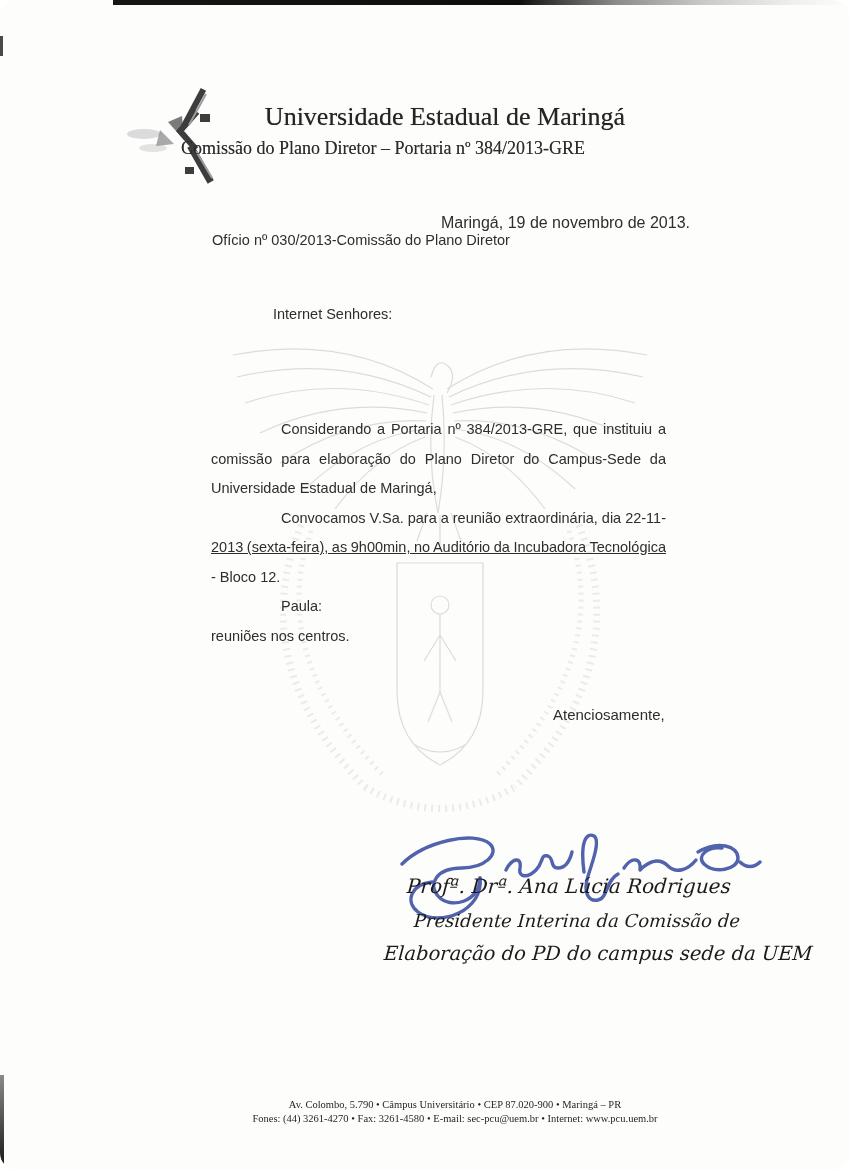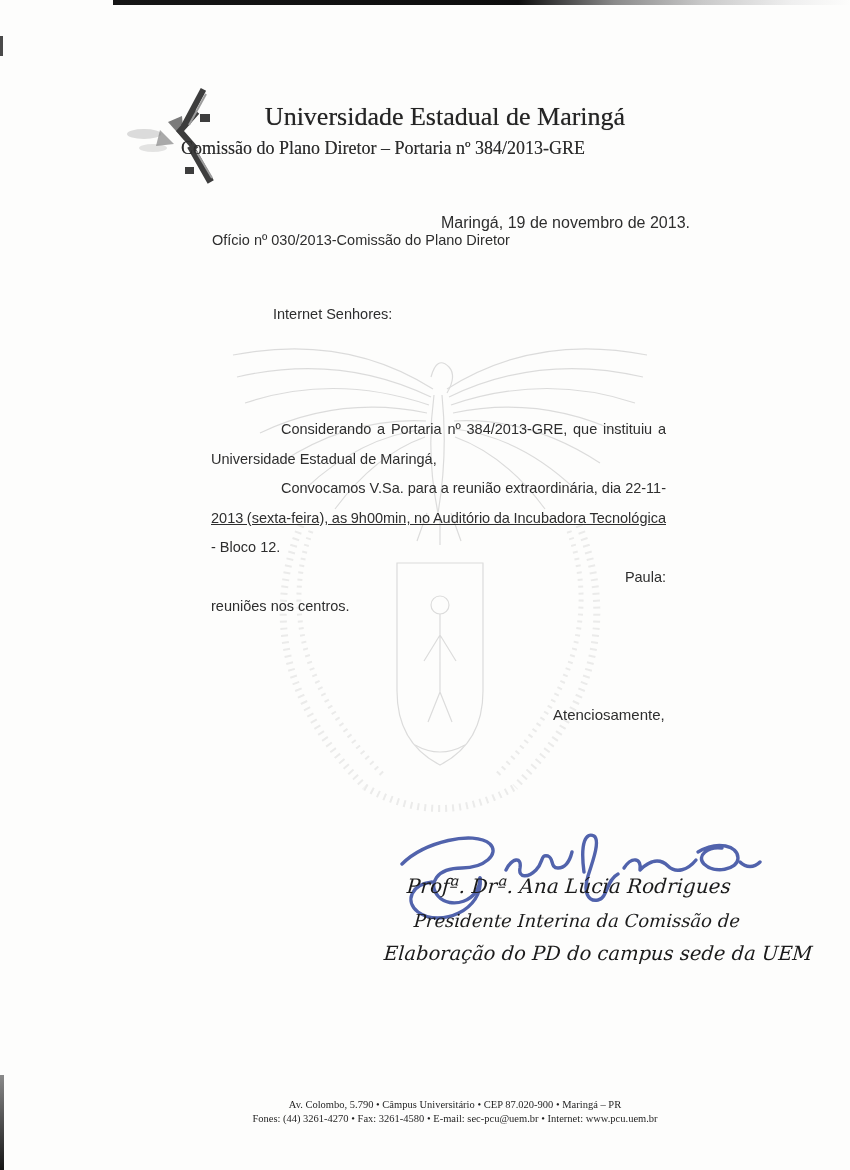--- a/index.html
+++ b/index.html
@@ -1,19 +1,19 @@
 <!DOCTYPE html>
 <html><head>
 <meta charset="utf-8">
 <style>
   html,body { margin:0; padding:0; background:#ffffff; }
   .page {
     position:relative; width:850px; height:1170px;
     background:#fdfdfc; overflow:hidden;
-    font-family:"Liberation Sans", sans-serif; color:#2e2e2e;
+    font-family:"Liberation Sans", sans-serif; color:#2e2e2e;border-radius:17px;
   }
   
   .art-top { position:absolute; left:113px; top:0; width:737px; height:5px;
     background:linear-gradient(90deg,#161616 0%,#0e0e0e 55%,#8a8a8a 68%,#c9c9c9 80%,#efefef 92%,rgba(255,255,255,0) 100%); }
   .art-left-top { position:absolute; left:0; top:36px; width:3px; height:20px; background:#4a4a4a; }
   .art-left-bottom { position:absolute; left:0; top:1075px; width:4px; height:95px;
     background:linear-gradient(#8a8a8a,#141414); }
   
   .logo { position:absolute; left:126px; top:86px; }
   .inst-title { position:absolute; left:225px; top:102px; width:440px; text-align:center;
@@ -22,21 +22,21 @@
   .inst-sub { position:absolute; left:181px; top:138px; width:440px; text-align:left;
     font-family:"Liberation Serif", serif; font-size:18px; color:#2c2c2c;
     text-shadow:0 0 0.6px rgba(50,50,50,.6); }
   
   .ref { position:absolute; left:212px; top:190px; font-size:14.5px; white-space:pre;margin-top:42px; }
   .date { position:absolute; left:390px; top:214px; width:300px; text-align:right;
     font-size:16px; white-space:pre; }
   .salutation { position:absolute; left:273px; top:306px; font-size:14.5px; white-space:pre; }
   .letter-body { position:absolute; left:211px; top:415px; width:455px; font-size:14.5px; }
   .bline { height:29.5px; line-height:29.5px; white-space:pre; }
-  .bline.first { padding-left:70px;text-align:right; }
+  .bline.first { padding-left:70px; }
   .closing { position:absolute; left:553px; top:700px; font-size:15px;
     line-height:29.5px; white-space:pre; }
   
   .watermark { position:absolute; left:215px; top:325px; opacity:.6; pointer-events:none; }
   
   .sig-scrawl { position:absolute; left:388px; top:818px; }
   .sig-text { position:absolute; text-align:center; font-family:"DejaVu Serif", serif;
     font-style:italic; color:#1b1b1b; white-space:pre; transform:skewX(-4deg); }
   .sig-name { left:390px; top:874px; width:358px; font-size:20px; }
   .sig-role1 { left:400px; top:910px; width:354px; font-size:18px; }
@@ -108,20 +108,21 @@
       </g>
     </g>
   </svg>
 
   <div class="ref">Ofício nº 030/2013-Comissão do Plano Diretor</div>
   <div class="date">Maringá, 19 de novembro de 2013.</div>
   <div class="salutation">Internet Senhores:</div>
 
   <div class="letter-body">
       <div class="bline first"><span style="word-spacing: 1.73438px;">Considerando a Portaria nº 384/2013-GRE, que instituiu a</span></div>
+      <div class="bline"><span style="word-spacing: 4.88672px;">comissão para elaboração do Plano Diretor do Campus-Sede da</span></div>
       <div class="bline"><span>Universidade Estadual de Maringá,</span></div>
       <div class="bline first"><span style="word-spacing: -0.0424107px;">Convocamos V.Sa. para a reunião extraordinária, dia 22-11-</span></div>
       <div class="bline"><span style="word-spacing: -0.423828px; text-decoration: underline;">2013 (sexta-feira), as 9h00min, no Auditório da Incubadora Tecnológica</span></div>
       <div class="bline"><span>- Bloco 12.</span></div>
       <div class="bline first"><span>Paula:</span></div>
       <div class="bline"><span>reuniões nos centros.</span></div>
     </div>
 
   <div class="closing">Atenciosamente,</div>
 

